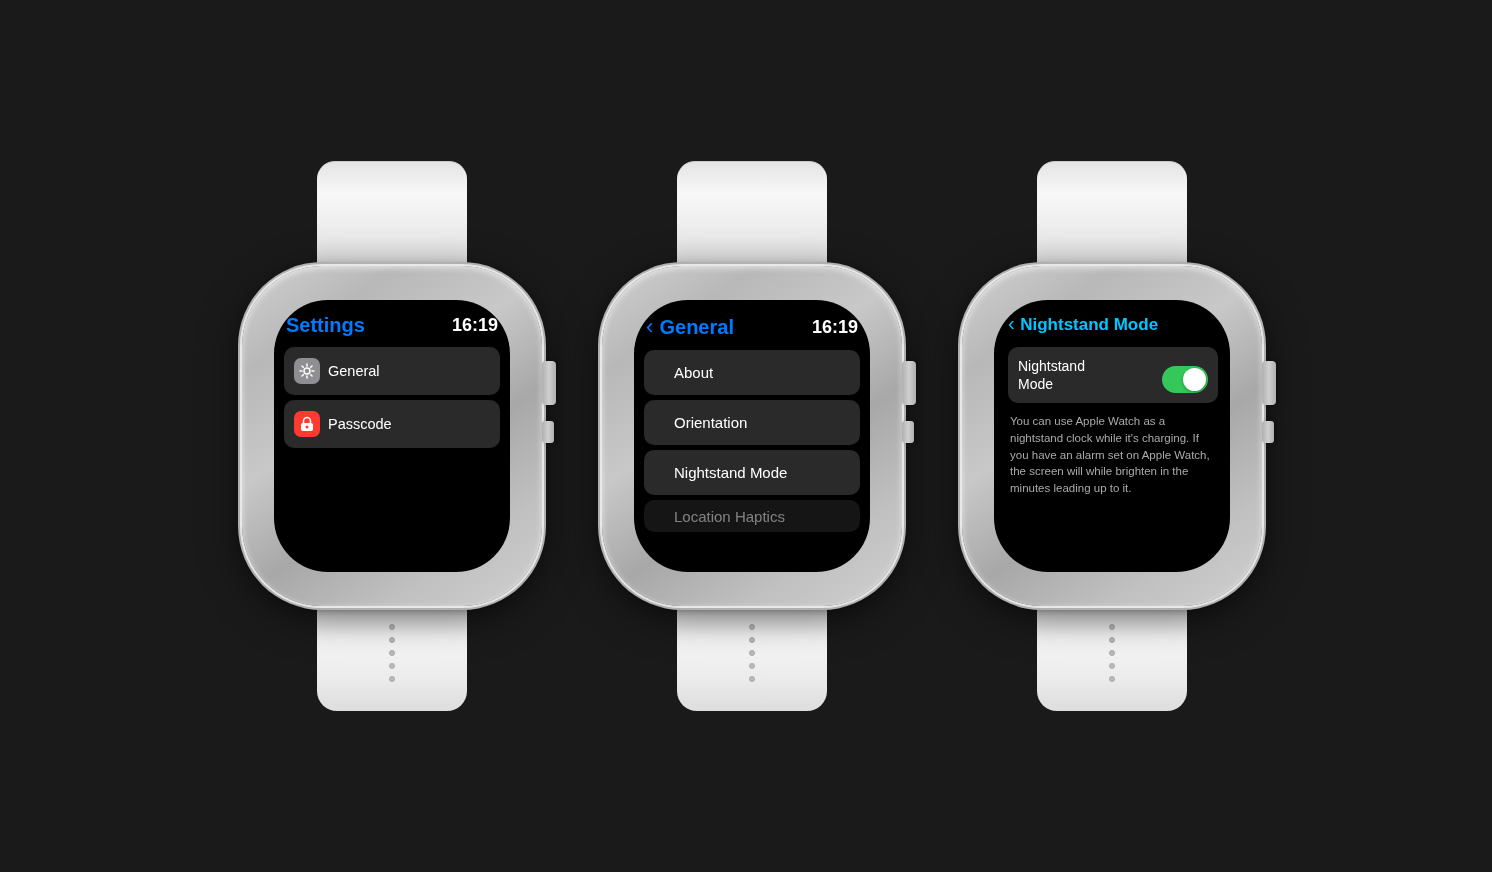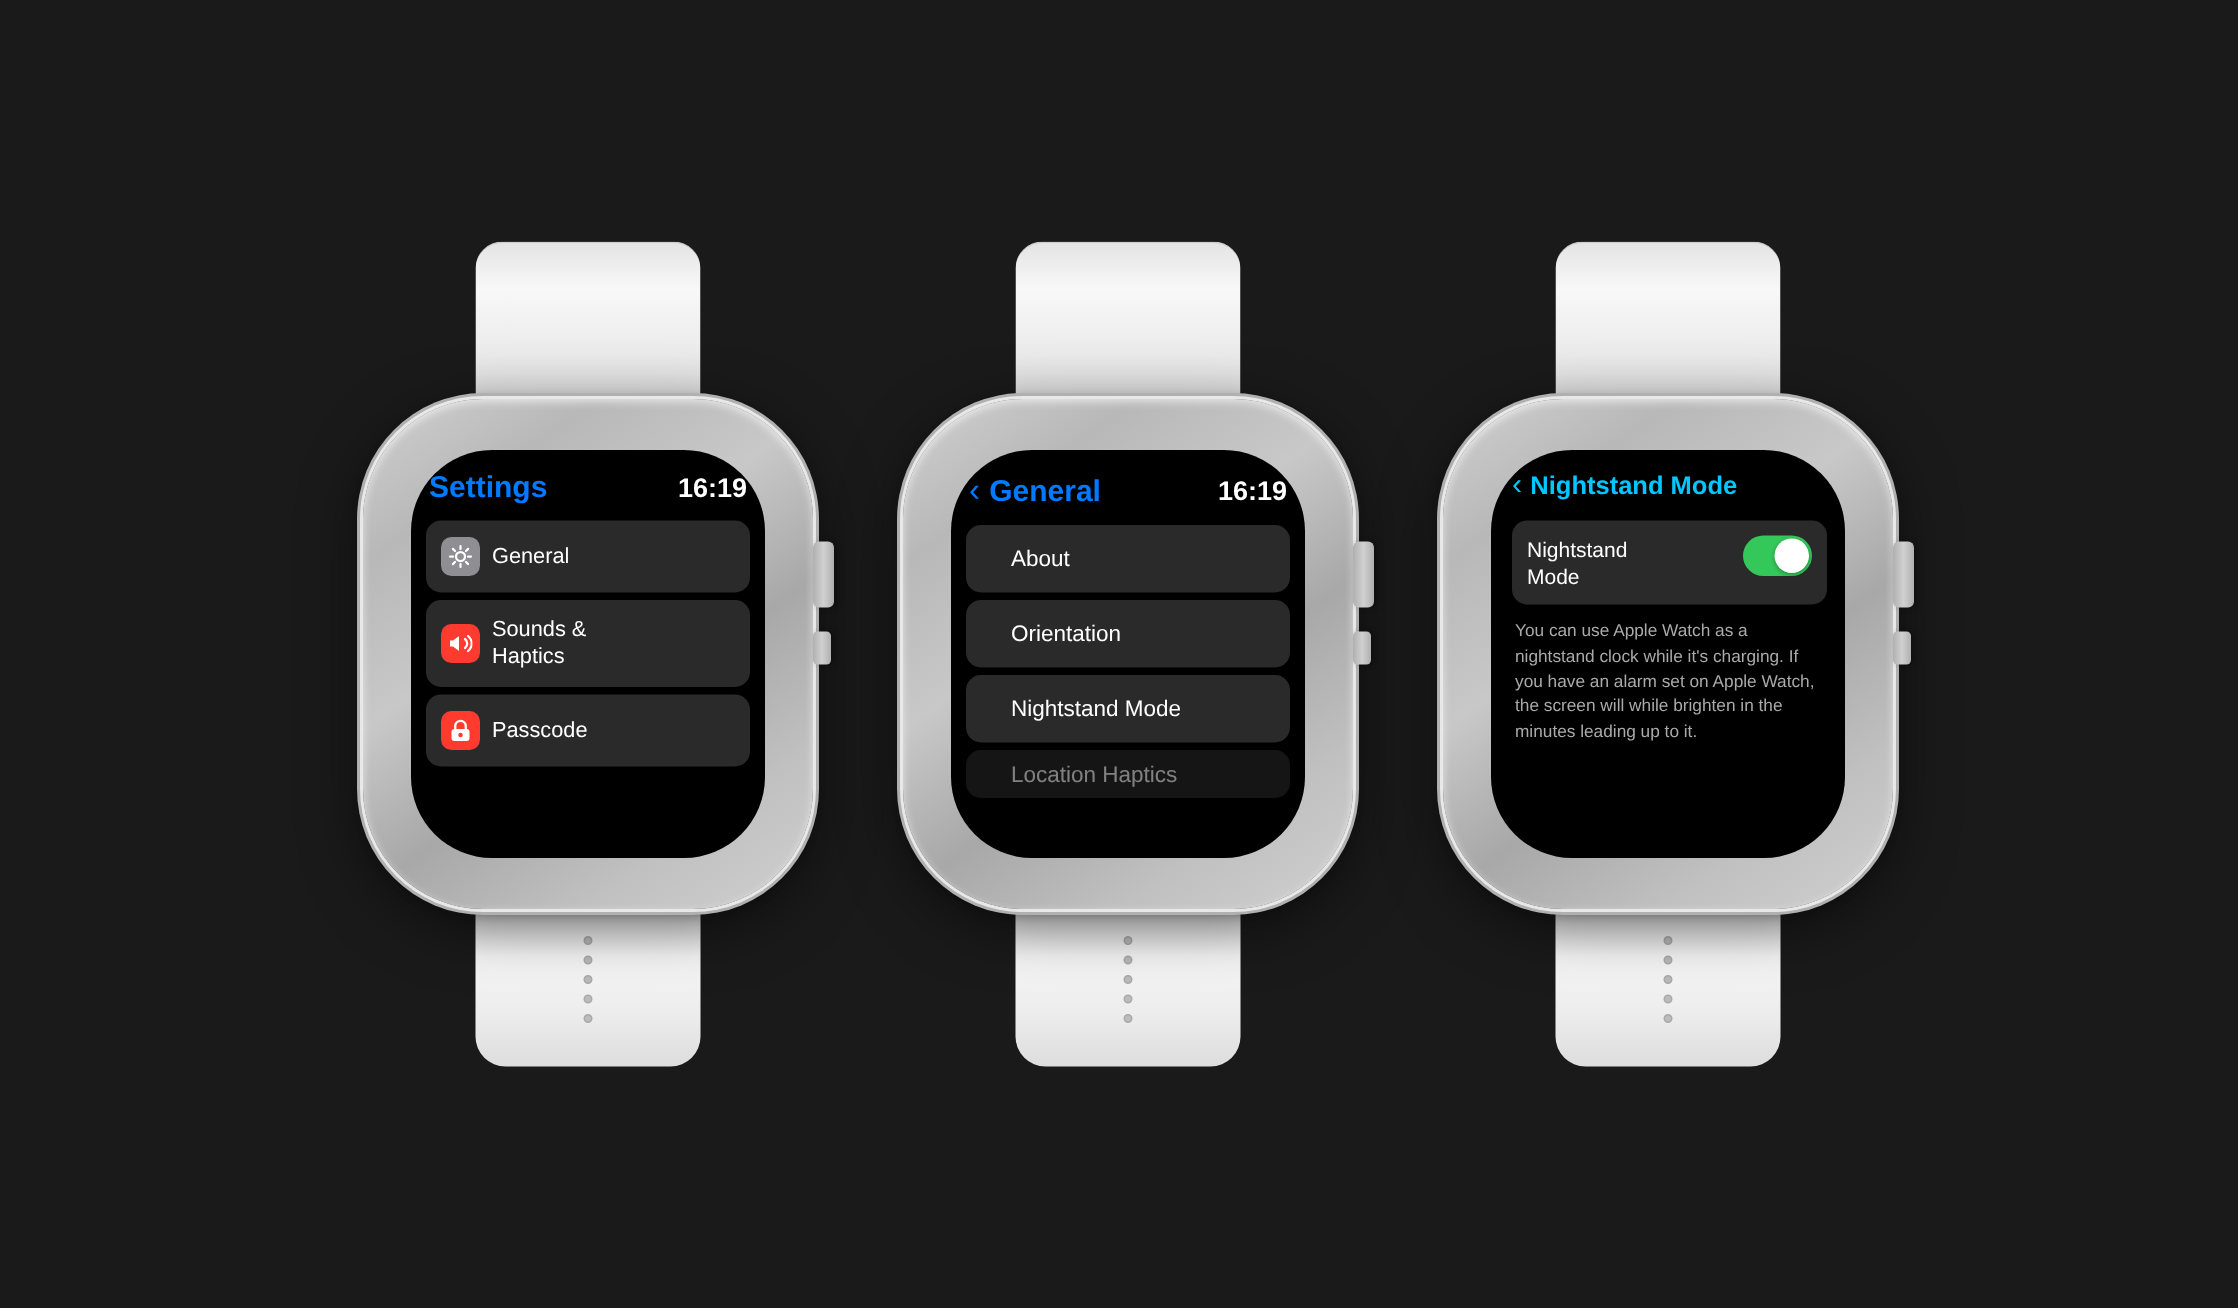--- a/index.html
+++ b/index.html
@@ -175,21 +175,21 @@
       content: '‹ ';
       color: #00C7FF;
       font-size: 20px;
       font-weight: 300;
     }
     .nightstand-row {
       background: #2a2a2a;
       border-radius: 10px;
       padding: 10px 10px;
       display: flex;
-      align-items: flex-start;
+      align-items: flex-end;
       justify-content: space-between;
       margin-bottom: 10px;
     }
     .nightstand-row-label {
       font-size: 14px;
       font-weight: 500;
       color: white;
       line-height: 1.3;
     }
     .toggle {
@@ -270,30 +270,20 @@
                 <div class="menu-icon icon-gray">
                   <svg width="16" height="16" viewBox="0 0 16 16" fill="none">
                     <circle cx="8" cy="8" r="3" stroke="white" stroke-width="1.5"></circle>
                     <path d="M8 1v2M8 13v2M1 8h2M13 8h2M2.93 2.93l1.41 1.41M11.66 11.66l1.41 1.41M2.93 13.07l1.41-1.41M11.66 4.34l1.41-1.41" stroke="white" stroke-width="1.5" stroke-linecap="round"></path>
                   </svg>
                 </div>
                 <span class="menu-item-text">General</span>
               </div>
 
 
-              <div class="menu-item">
-                <div class="menu-icon icon-red">
-                  <svg width="16" height="16" viewBox="0 0 16 16" fill="none">
-                    <path d="M3 6H1v4h2l4 3V3L3 6z" fill="white"></path>
-                    <path d="M11 5c1 .8 1.5 1.8 1.5 3s-.5 2.2-1.5 3" stroke="white" stroke-width="1.5" stroke-linecap="round"></path>
-                    <path d="M13 3c1.5 1.3 2.5 3 2.5 5s-1 3.7-2.5 5" stroke="white" stroke-width="1.5" stroke-linecap="round"></path>
-                  </svg>
-                </div>
-                <span class="menu-item-text">Sounds &amp;<br>Haptics</span>
-              </div>
 
               <div class="menu-item">
                 <div class="menu-icon icon-red">
                   <svg width="14" height="16" viewBox="0 0 14 16" fill="none">
                     <rect x="1" y="7" width="12" height="8" rx="2" fill="white"></rect>
                     <path d="M3.5 7V5a3.5 3.5 0 0 1 7 0v2" stroke="white" stroke-width="1.5"></path>
                     <circle cx="7" cy="11" r="1.5" fill="#FF3B30"></circle>
                   </svg>
                 </div>
                 <span class="menu-item-text">Passcode</span>

